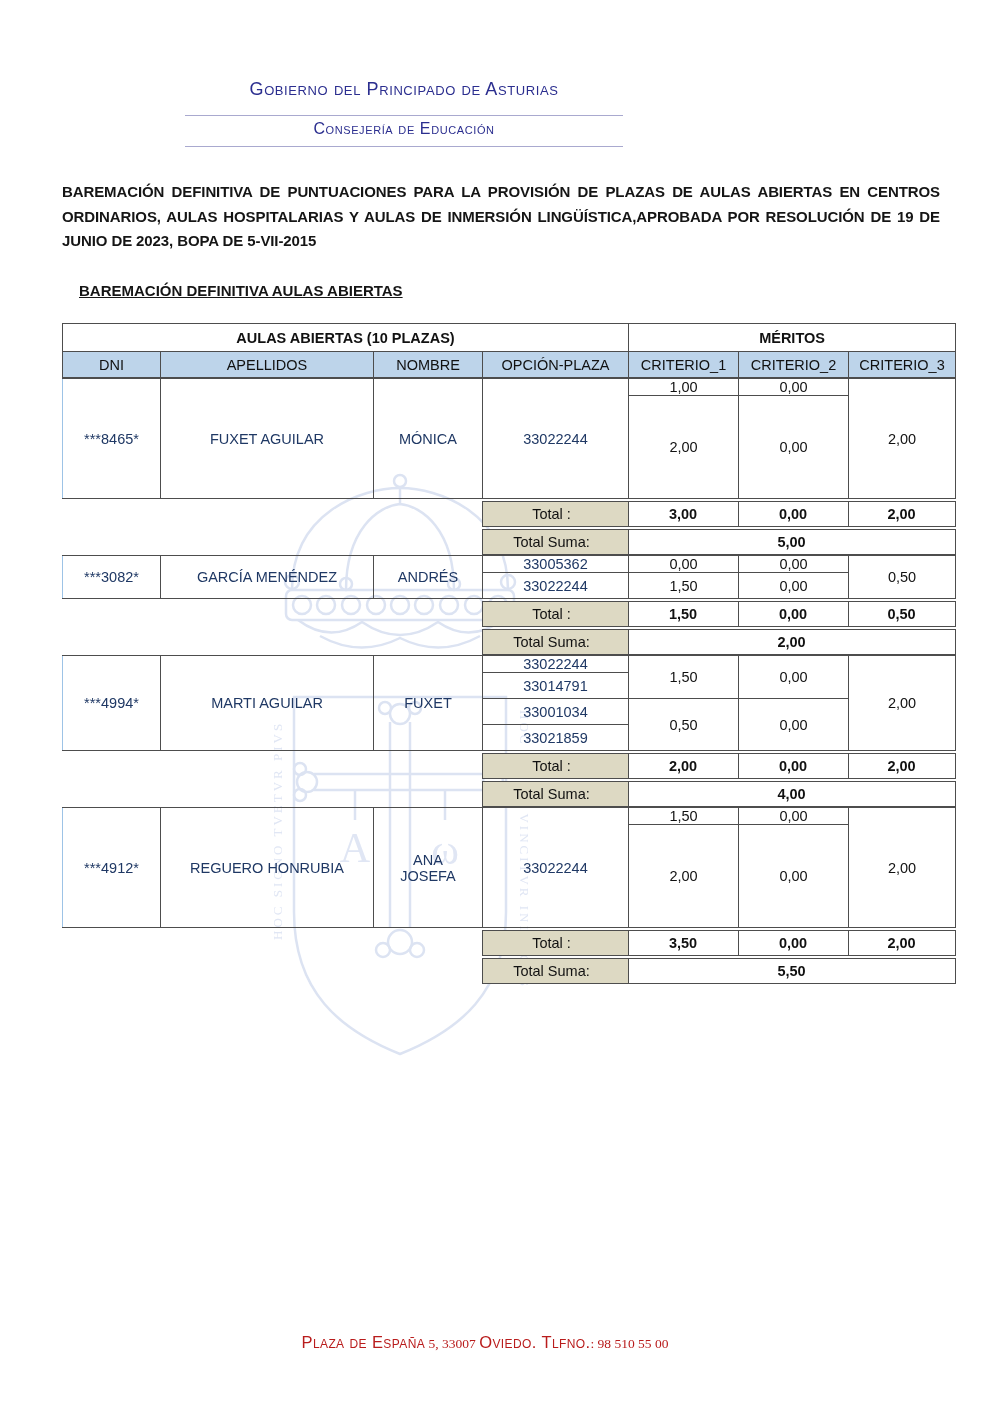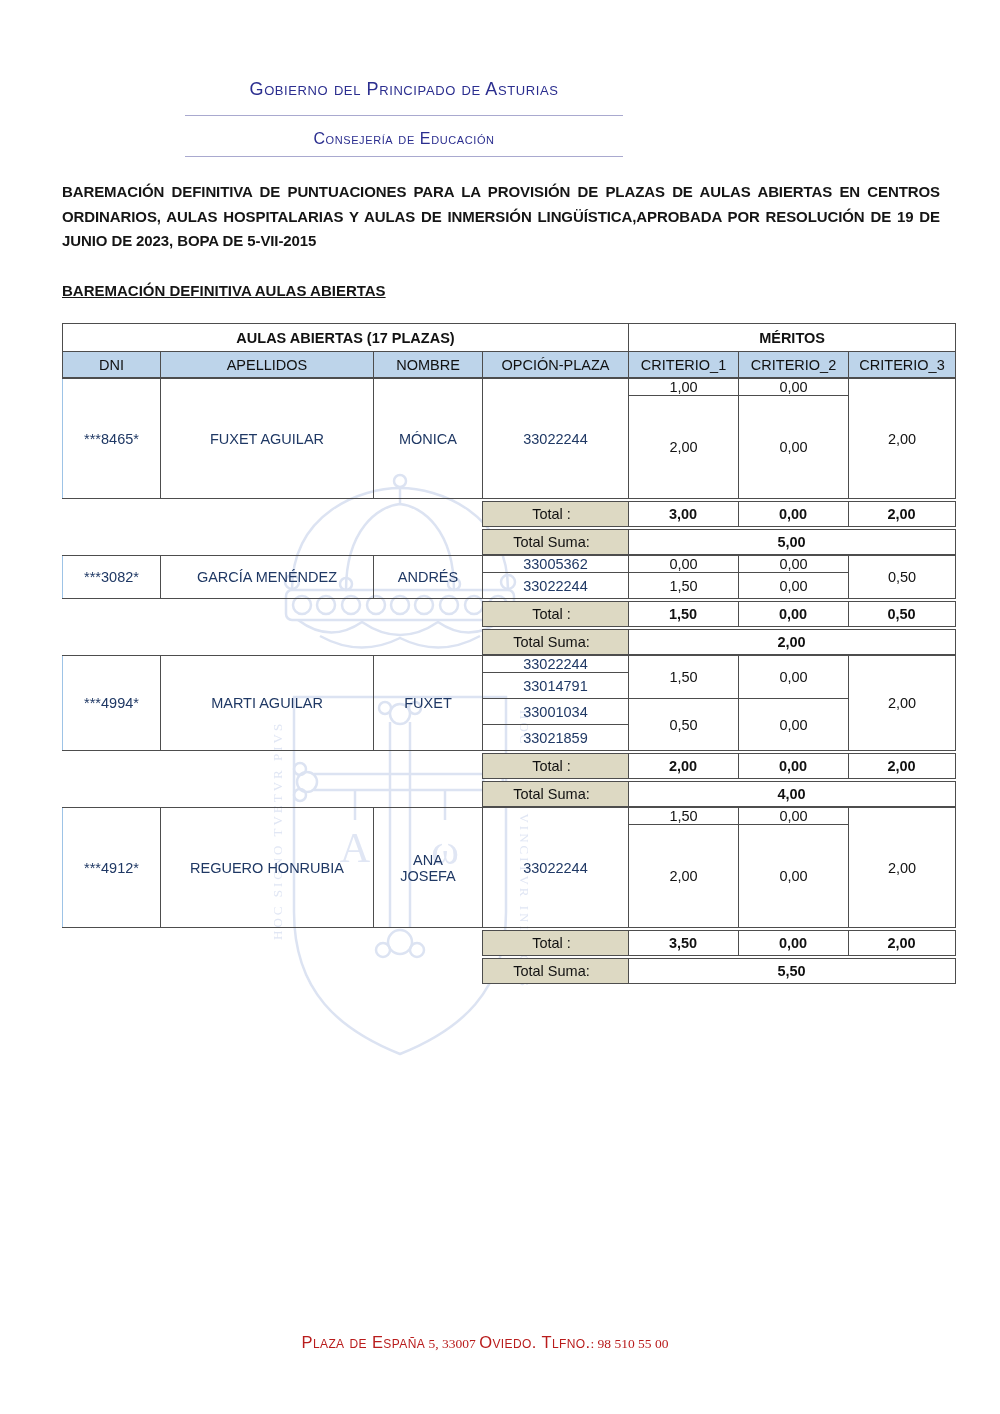--- a/index.html
+++ b/index.html
@@ -4,27 +4,27 @@
 <style>
   html,body{margin:0;padding:0;background:#ffffff;}
   .page{position:relative;width:1000px;height:1414px;background:#ffffff;overflow:hidden;
         font-family:"Liberation Sans",sans-serif;color:#111;border-radius:26px;}
 
   
   .gov{position:absolute;top:78px;left:185px;width:438px;text-align:center;color:#2b2e8f;}
   .gov .org{font-size:18px;line-height:22px;font-variant:small-caps;letter-spacing:.6px;}
   .gov .rule{border:0;border-top:1px solid #a9a9cf;margin:0;}
   .gov .r1{margin-top:15px;}
-  .gov .dept{margin-top:14px;font-size:16px;line-height:18px;font-variant:small-caps;letter-spacing:.6px;}
+  .gov .dept{margin-top:4px;font-size:16px;line-height:18px;font-variant:small-caps;letter-spacing:.6px;}
   .gov .r2{margin-top:8px;}
 
   
   .intro{position:absolute;top:180px;left:62px;width:878px;font-weight:bold;font-size:15px;
          line-height:24.5px;text-align:justify;letter-spacing:-.1px;color:#151515;}
-  .sect{position:absolute;top:282px;left:62px;font-weight:bold;font-size:15px;
+  .sect{position:absolute;top:282px;left:79px;font-weight:bold;font-size:15px;
         text-decoration:underline;color:#151515;}
 
   
   .wm{position:absolute;top:472px;left:250px;width:300px;height:640px;z-index:0;pointer-events:none;}
   .wm *{vector-effect:non-scaling-stroke;}
 
   
   .tablewrap{position:absolute;top:323px;left:62px;width:895px;z-index:1;}
   table{border-collapse:collapse;table-layout:fixed;width:893px;margin:0;}
   col.c-dni{width:98px;}col.c-ape{width:213px;}col.c-nom{width:109px;}col.c-opt{width:146px;}
@@ -124,21 +124,21 @@
           <col class="c-dni">
           <col class="c-ape">
           <col class="c-nom">
           <col class="c-opt">
           <col class="c-k1">
           <col class="c-k2">
           <col class="c-k3">
         </colgroup>
       <tbody>
           <tr class="hdr1">
-        <td colspan="4">AULAS ABIERTAS (17 PLAZAS)</td>
+        <td colspan="4">AULAS ABIERTAS (10 PLAZAS)</td>
         <td colspan="3">MÉRITOS</td>
       </tr>
       <tr class="hdr2">
         <td>DNI</td>
         <td>APELLIDOS</td>
         <td>NOMBRE</td>
         <td>OPCIÓN-PLAZA</td>
         <td>CRITERIO_1</td>
         <td>CRITERIO_2</td>
         <td>CRITERIO_3</td>

